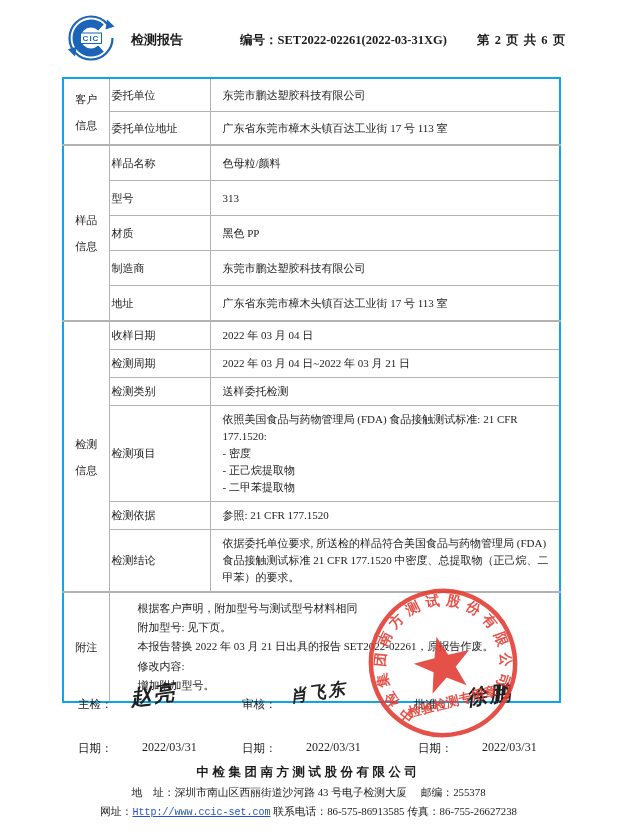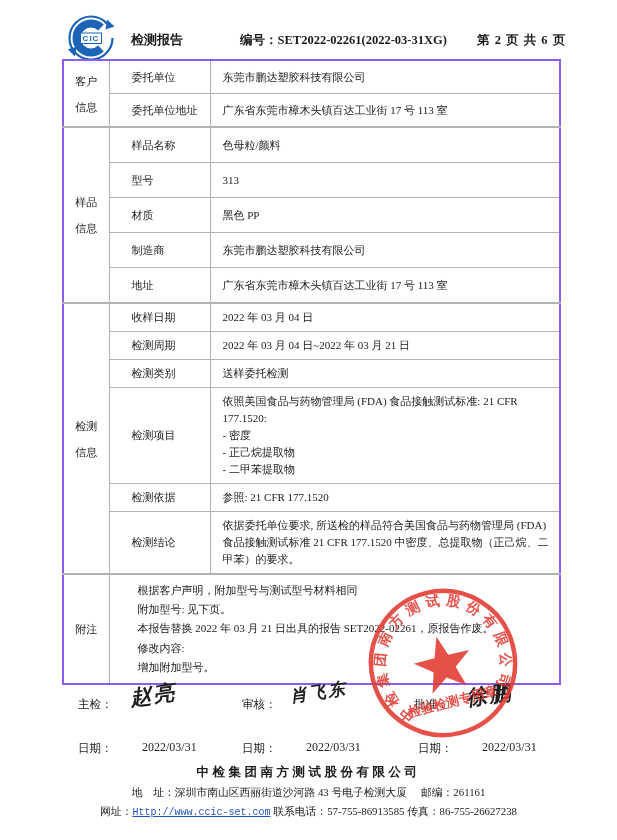--- a/index.html
+++ b/index.html
@@ -7,29 +7,29 @@
     position:relative; width:617px; height:840px; background:#ffffff;
     font-family:"Liberation Serif","DejaVu Serif",serif; color:#1c1c1c; overflow:hidden;
   }
   
   .logo{position:absolute; left:66px; top:13px;}
   .h-title{position:absolute; left:131px; top:31px; font-size:13px; font-weight:bold;}
   .h-no{position:absolute; left:240px; top:32px; font-size:12.5px; font-weight:bold;}
   .h-page{position:absolute; left:477px; top:32px; font-size:12.5px; font-weight:bold; letter-spacing:1px;}
   
   table.report{
-    position:absolute; left:62px; top:59px; width:497px;
+    position:absolute; left:62px; top:77px; width:497px;
     border-collapse:collapse; table-layout:fixed; font-size:11px;
-    border:2px solid #8b5cf6;
+    border:2px solid #0ea5e9;
   }
   table.report td{border:1px solid #b2b2b2; vertical-align:middle; overflow:hidden;}
   tr.sec-first td{border-top:2px solid #b2b2b2;}
   td.seclabel{text-align:center; font-size:11px;}
   td.seclabel span{display:block; line-height:26px;}
-  td.klabel{padding-left:22px;margin-left:14px;}
+  td.klabel{padding-left:2px;margin-left:14px;}
   td.vcell{padding-left:12px; padding-right:8px;}
   .h30 td{height:30px;}
   .h32 td{height:32px;}
   .h25 td{height:25px;}
   td.multiline{padding:5px 8px 5px 12px; line-height:17px; vertical-align:middle;}
   td.multiline div{line-height:17px;}
   td.notecell{padding:6px 10px 6px 28px;}
   td.notecell div{line-height:19.2px;}
   
   .sig-area{position:absolute; left:62px; top:683px; width:500px; height:90px; font-size:11.5px;}
@@ -188,22 +188,22 @@
         </text>
         <polygon points="85,58 92.1,78.3 113.5,78.7 96.4,91.7 102.6,112.3 85,100 67.4,112.3 73.6,91.7 56.5,78.7 77.9,78.3" fill="#e23a31"></polygon>
         <text x="85" y="129" text-anchor="middle" font-size="13" font-weight="bold" fill="#e23a31" font-family="Liberation Serif, serif">检验检测专用章</text>
       </g>
     </svg>
   </div>
 
   <div class="footer">
     <div class="f-company">中检集团南方测试股份有限公司</div>
     <div class="f-line">
-      <span>地　址：</span><span>深圳市南山区西丽街道沙河路 43 号电子检测大厦</span><span class="gap"></span><span>邮编：</span><span>261161</span>
+      <span>地　址：</span><span>深圳市南山区西丽街道沙河路 43 号电子检测大厦</span><span class="gap"></span><span>邮编：</span><span>255378</span>
     </div>
     <div class="f-line">
       <span>网址：</span><a class="f-url" href="#">Http://www.ccic-set.com</a>
-      <span>联系电话：</span><span>57-755-86913585</span>
+      <span>联系电话：</span><span>86-575-86913585</span>
       <span>传真：</span><span>86-755-26627238</span>
     </div>
   </div>
 
 </div>
 
 </body></html>

